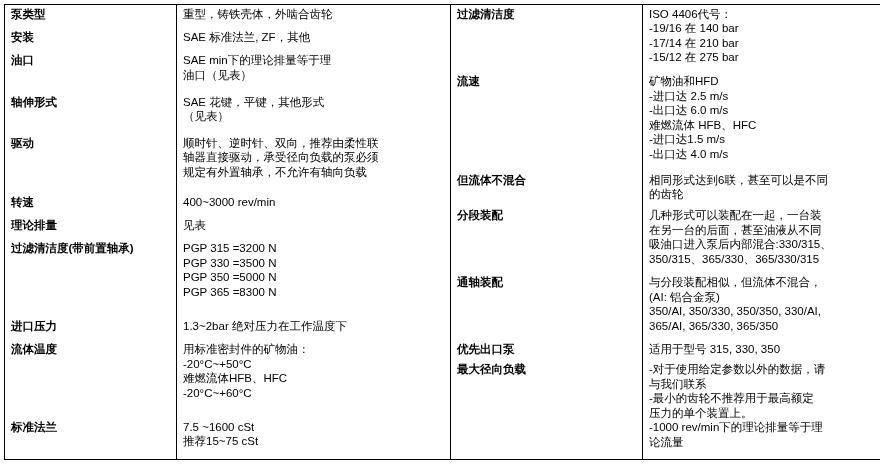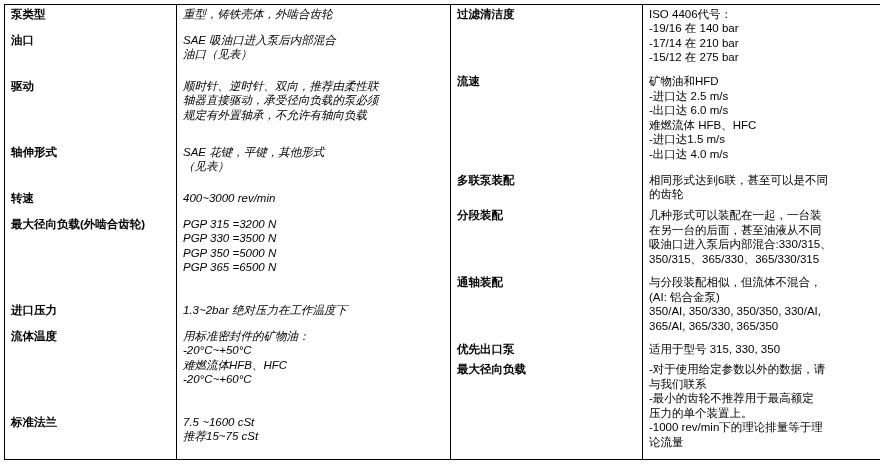--- a/index.html
+++ b/index.html
@@ -49,61 +49,69 @@
     font-weight: bold;
     font-size: 11.5px;
     white-space: pre-line;
   }
   .col-value {
     font-size: 11.5px;
     white-space: pre-line;
     border-left: 1px solid #000000 !important;
   }
   .table-left .col-label { width: 160px; }
-  .table-left .col-value { width: 268px; font-style: italic; }
+  .table-left .col-value { width: 268px; }
   .table-right .col-label { width: 180px; }
   .table-right .col-value { width: 244px; }
 </style>
 </head>
 <body>
 
 <div class="page">
 
   <table class="spec-table table-left">
     <tbody>
       <tr>
         <td class="col-label">泵类型</td>
         <td class="col-value">重型，铸铁壳体，外啮合齿轮</td>
       </tr>
       <tr>
+        <td class="col-label">安装</td>
+        <td class="col-value">SAE 标准法兰, ZF，其他</td>
+      </tr>
+      <tr>
         <td class="col-label">油口</td>
-        <td class="col-value">SAE 吸油口进入泵后内部混合
+        <td class="col-value">SAE min下的理论排量等于理
 油口（见表）</td>
+      </tr>
+      <tr>
+        <td class="col-label">轴伸形式</td>
+        <td class="col-value">SAE 花键，平键，其他形式
+（见表）</td>
       </tr>
       <tr>
         <td class="col-label">驱动</td>
         <td class="col-value">顺时针、逆时针、双向，推荐由柔性联
 轴器直接驱动，承受径向负载的泵必须
 规定有外置轴承，不允许有轴向负载</td>
       </tr>
       <tr>
-        <td class="col-label">轴伸形式</td>
-        <td class="col-value">SAE 花键，平键，其他形式
-（见表）</td>
-      </tr>
-      <tr>
         <td class="col-label">转速</td>
         <td class="col-value">400~3000 rev/min</td>
       </tr>
       <tr>
-        <td class="col-label">最大径向负载(外啮合齿轮)</td>
+        <td class="col-label">理论排量</td>
+        <td class="col-value">见表</td>
+      </tr>
+      <tr>
+        <td class="col-label">过滤清洁度(带前置轴承)</td>
         <td class="col-value">PGP      315 =3200 N
 PGP      330 =3500 N
 PGP      350 =5000 N
-PGP      365 =6500 N</td>
+PGP      365 =8300 N</td>
       </tr>
       <tr>
         <td class="col-label">进口压力</td>
         <td class="col-value">1.3~2bar 绝对压力在工作温度下</td>
       </tr>
       <tr>
         <td class="col-label">流体温度</td>
         <td class="col-value">用标准密封件的矿物油：
 -20°C~+50°C
 难燃流体HFB、HFC
@@ -129,21 +137,21 @@
       <tr>
         <td class="col-label">流速</td>
         <td class="col-value">矿物油和HFD
 -进口达 2.5 m/s
 -出口达 6.0 m/s
 难燃流体 HFB、HFC
 -进口达1.5 m/s
 -出口达 4.0 m/s</td>
       </tr>
       <tr>
-        <td class="col-label">多联泵装配</td>
+        <td class="col-label">但流体不混合</td>
         <td class="col-value">相同形式达到6联，甚至可以是不同
 的齿轮</td>
       </tr>
       <tr>
         <td class="col-label">分段装配</td>
         <td class="col-value">几种形式可以装配在一起，一台装
 在另一台的后面，甚至油液从不同
 吸油口进入泵后内部混合:330/315、
 350/315、365/330、365/330/315</td>
       </tr>

